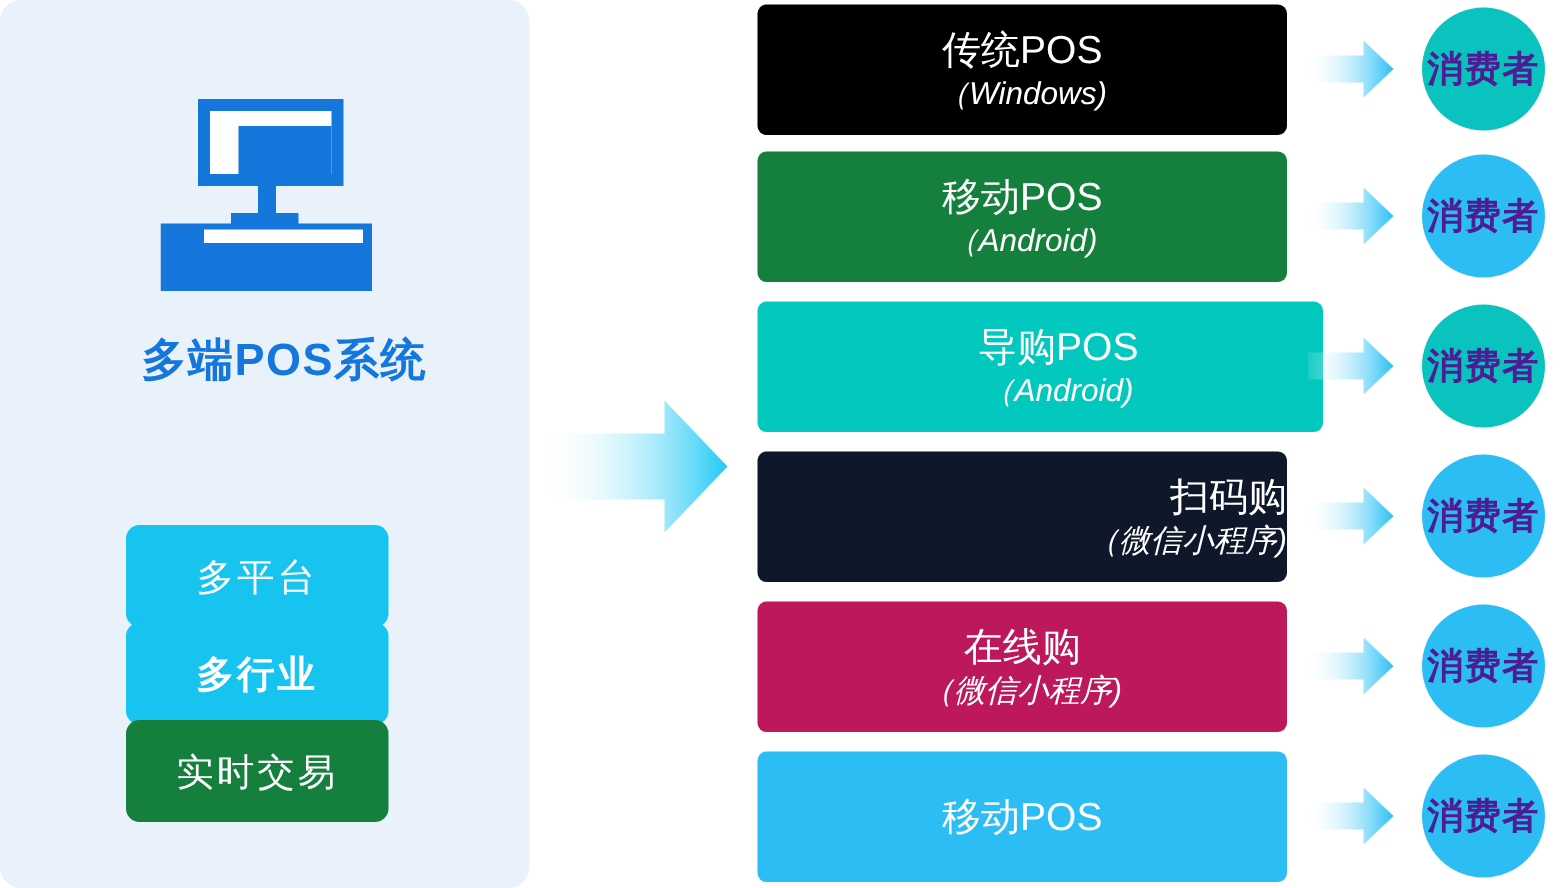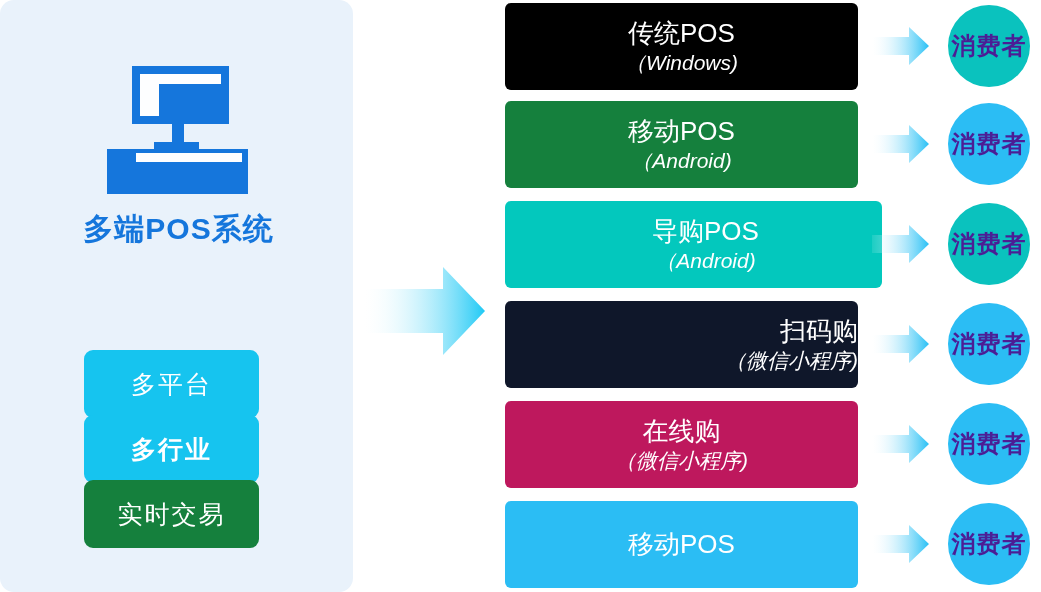--- a/index.html
+++ b/index.html
@@ -7,21 +7,21 @@
     position:relative;width:1041px;height:592px;background:#ffffff;
     font-family:"Liberation Sans","DejaVu Sans",sans-serif;overflow:hidden;
   }
   
   .left-panel{
     position:absolute;left:0;top:0;width:353px;height:592px;
     background:#E9F2FB;border-radius:14px;
   }
   .pos-icon{position:absolute;left:107px;top:64px;}
   .panel-title{
-    position:absolute;left:0;top:207px;width:353px;margin:2px;
+    position:absolute;left:0;top:207px;width:353px;margin:13px;
     text-align:center;font-size:30px;font-weight:600;color:#1576DC;
     letter-spacing:1px;
   }
   .tag{
     position:absolute;left:84px;width:175px;height:68px;
     border-radius:9px;color:#ffffff;font-size:25px;
     display:flex;align-items:center;justify-content:center;
     letter-spacing:2px;
   }
   .tag.t0{top:350px}.tag.t1{top:415px}.tag.t2{top:480px}

